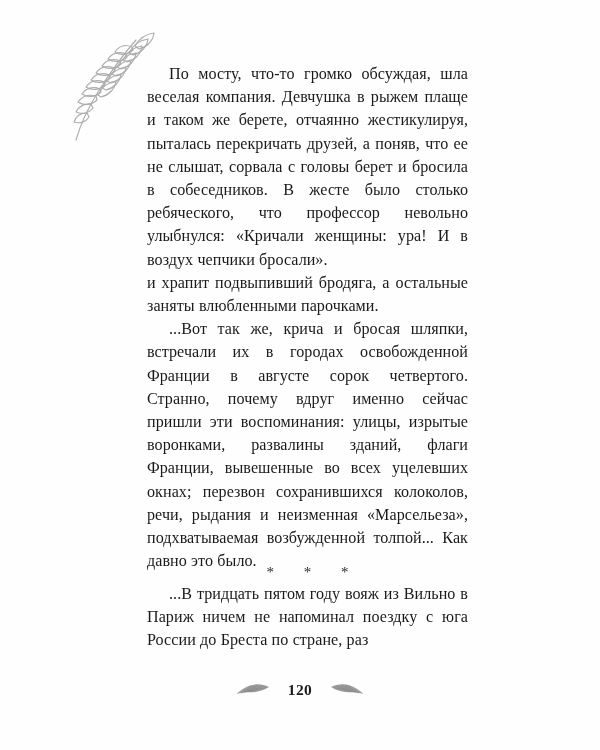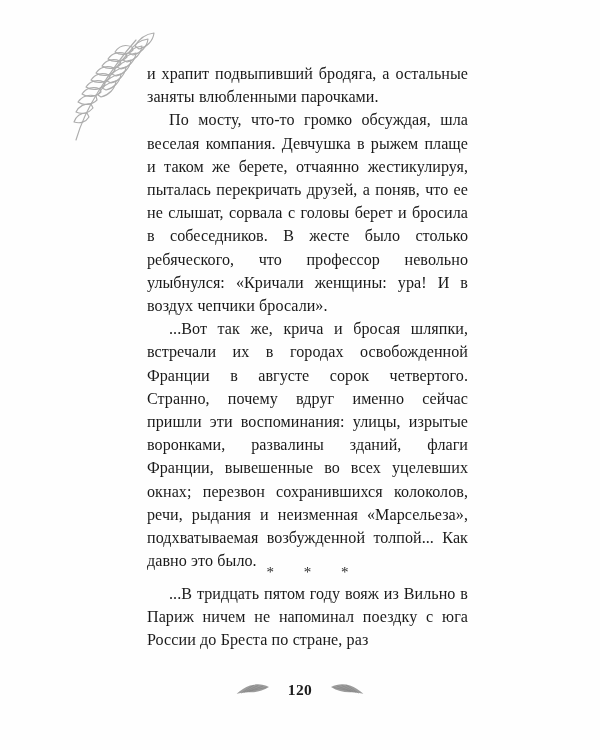--- a/index.html
+++ b/index.html
@@ -138,22 +138,22 @@
       <path d="M50 52 C54 44 61 39 69 38 C68 46 62 52 54 54 Z"></path>
       <path d="M55 45 C59 37 66 32 74 31 C73 39 67 45 59 47 Z"></path>
       <path d="M61 38 C65 30 72 25 80 24 C79 32 73 38 65 40 Z"></path>
       <path d="M67 31 C71 23 78 18 86 17 C85 25 79 31 71 33 Z"></path>
       <path d="M73 24 C77 17 84 12 92 11 C91 19 85 25 77 27 Z"></path>
       <path d="M36 73 C40 65 46 60 54 59 C53 67 47 73 39 75 Z"></path>
     </g>
   </svg>
 
   <div class="text-column">
+    <p class="para indent">По мосту, что-то громко обсуждая, шла веселая компания. Девчушка в рыжем пла­ще и таком же берете, отчаянно жестику­лируя, пыталась перекричать друзей, а по­няв, что ее не слышат, сорвала с головы берет и бросила в собеседников. В жесте было столько ребяческого, что профессор невольно улыбнулся: «Кричали женщины: ура! И в воздух чепчики бросали».</p>
     <p class="para flush">и храпит подвыпивший бродяга, а осталь­ные заняты влюбленными парочками.</p>
-    <p class="para indent">По мосту, что-то громко обсуждая, шла веселая компания. Девчушка в рыжем пла­ще и таком же берете, отчаянно жестику­лируя, пыталась перекричать друзей, а по­няв, что ее не слышат, сорвала с головы берет и бросила в собеседников. В жесте было столько ребяческого, что профессор невольно улыбнулся: «Кричали женщины: ура! И в воздух чепчики бросали».</p>
     <p class="para indent">...Вот так же, крича и бросая шляпки, встречали их в городах освобожденной Франции в августе сорок четвертого. Странно, почему вдруг именно сейчас пришли эти воспоминания: улицы, изры­тые воронками, развалины зданий, флаги Франции, вывешенные во всех уцелевших окнах; перезвон сохранившихся колоко­лов, речи, рыдания и неизменная «Мар­сельеза», подхватываемая возбужденной толпой... Как давно это было.</p>
   </div>
 
   <div class="separator">*   *   *</div>
 
   <div class="text-column-tail">
     <p class="para indent">...В тридцать пятом году вояж из Виль­но в Париж ничем не напоминал поездку с юга России до Бреста по стране, раз­</p>
   </div>
 
   <div class="footer">

